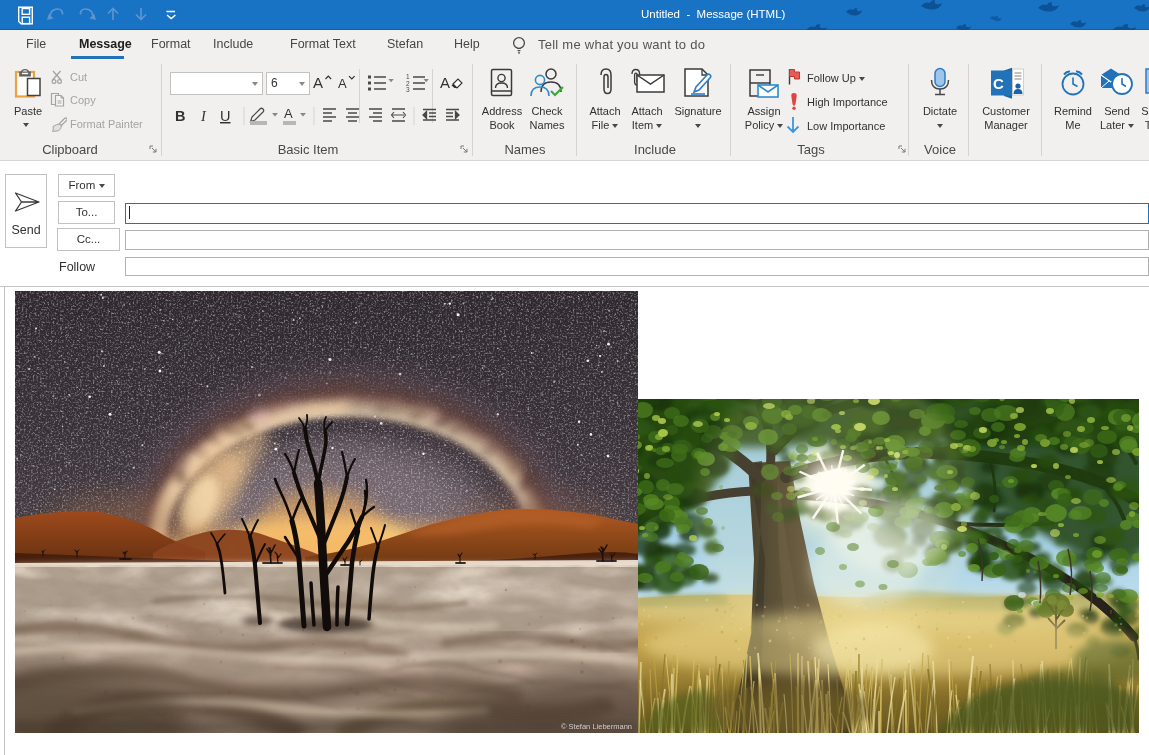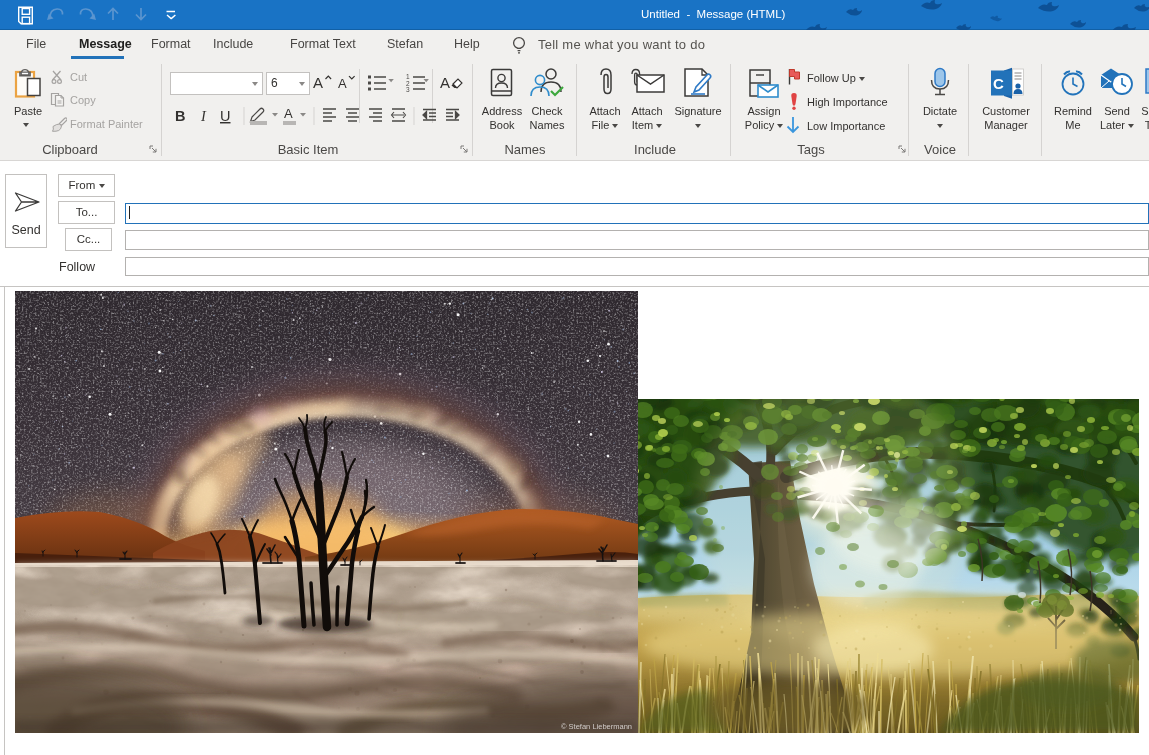--- a/index.html
+++ b/index.html
@@ -304,21 +304,21 @@
 
 <div class="header">
  <div class="hbtn" style="left:5px;top:12px;width:42px;height:74px">
    <svg width="28" height="24" viewBox="0 0 28 24" style="position:absolute;left:7px;top:16px">
      <path d="M2.5 2 L26 11 L2.5 20 L8.5 11 z M8.5 11 L26 11" fill="none" stroke="#3b3a39" stroke-width="1.3" stroke-linejoin="round"></path>
    </svg>
    <div style="position:absolute;left:0;top:48px;width:100%;font-size:12.5px;color:#33312f">Send</div>
  </div>
  <div class="hbtn" style="left:58px;top:12px;width:57px;height:23px;line-height:21px">From <span class="darr"></span></div>
  <div class="hbtn" style="left:58px;top:39px;width:57px;height:23px;line-height:21px">To...</div>
- <div class="hbtn" style="left:65px;top:66px;width:47px;height:23px;line-height:21px">Cc...</div>
+ <div class="hbtn" style="left:57px;top:66px;width:63px;height:23px;line-height:21px">Cc...</div>
  <div style="position:absolute;left:59px;top:98px;font-size:12.5px;color:#33312f">Follow</div>
  <div class="field" style="left:125px;top:41px;width:1024px;height:21px;border:1.5px solid #2272b9">
    <div style="position:absolute;left:3px;top:2px;width:1px;height:13px;background:#222"></div>
  </div>
  <div class="field" style="left:125px;top:68px;width:1024px;height:20px"></div>
  <div class="field" style="left:125px;top:95px;width:1024px;height:19px"></div>
 </div>
 
 <div id="body-area"></div>
 <div id="body-left-border"></div>

